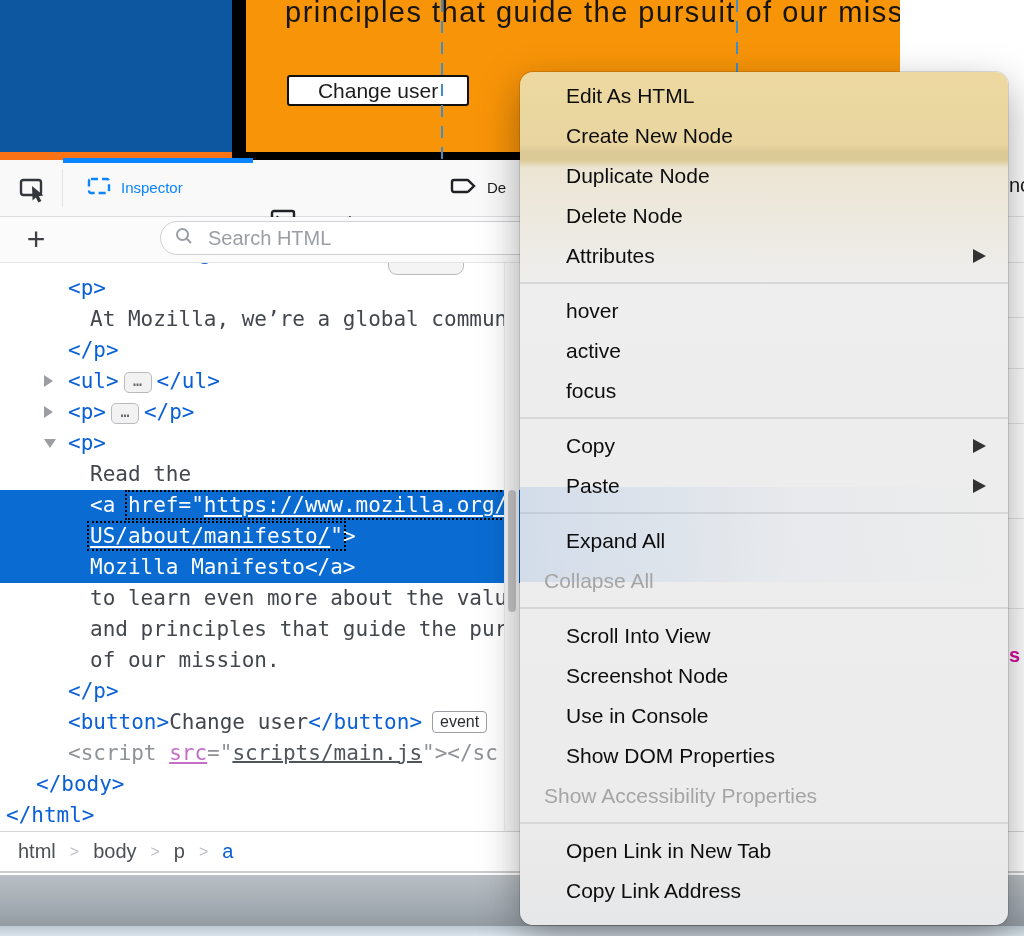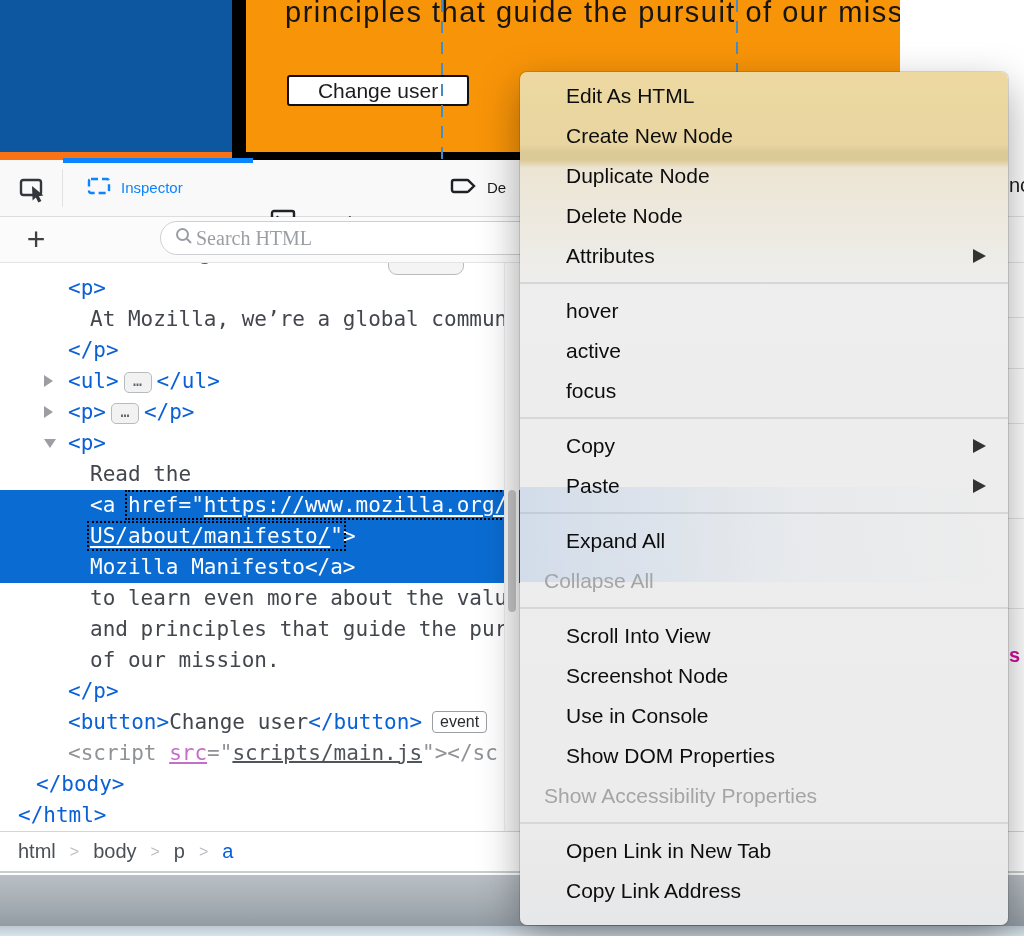--- a/index.html
+++ b/index.html
@@ -35,32 +35,32 @@
   .tab-console{left:270px;margin-top:34px;}
   .tab-debugger{left:450px;}
 
   .searchrow{position:absolute;left:0;top:217px;width:1024px;height:45px;background:#fbfbfc;
      border-bottom:1px solid #e3e4e6;}
   .add-node-btn{position:absolute;left:18px;top:2px;width:36px;height:40px;border:none;background:none;
      font-size:32px;font-weight:300;color:#3e4044;line-height:40px;text-align:center;padding:0;}
   .search-pill{position:absolute;left:160px;top:4px;width:620px;height:34px;border:1px solid #cfd0d3;
      border-radius:18px;background:#fff;display:flex;align-items:center;padding-left:13px;box-sizing:border-box;}
   .search-input{border:none;outline:none;background:transparent;font-size:20px;color:#3a3d41;
-     margin-left:0;width:420px;font-family:Liberation Serif, serif;}
+     margin-left:12px;width:420px;font-family:Liberation Sans, sans-serif;}
   .search-input::placeholder{color:#9b9fa4;}
 
   
   .markup{position:absolute;left:0;top:263px;width:520px;height:568px;background:#fff;overflow:hidden;
      font-family:"DejaVu Sans Mono","Liberation Mono",monospace;font-size:21px;}
   .cut-badge{position:absolute;left:388px;top:-10px;width:74px;height:20px;border:1px solid #b8bbbe;
      border-radius:9px;background:#f4f4f4;}
   .cut-glyph{position:absolute;left:199px;top:-22px;color:#0a60d6;}
   .rows{position:absolute;left:0;top:10px;width:100%;}
   .row{height:31px;line-height:31px;white-space:nowrap;position:relative;}
-  .lvl1{padding-left:18px;} .lvl2{padding-left:36px;} .lvl3{padding-left:68px;} .lvl4{padding-left:90px;}
+  .lvl1{padding-left:0;margin-left:6px;} .lvl2{padding-left:36px;} .lvl3{padding-left:68px;} .lvl4{padding-left:90px;}
   .tag{color:#0a60d6;} .txt{color:#43474d;} .dim{color:#8f9296;} .attr-dim{color:#c46ec6;text-decoration:underline;}
   .val{color:#50555b;text-decoration:underline;text-decoration-thickness:2px;}
   .sel{background:#0a6cd2;color:#fff;}
   .sel .tag,.sel .txt{color:#fff;}
   .hrefbox{outline:2px dotted #000;outline-offset:1px;}
   .url{text-decoration:underline;text-decoration-thickness:2px;text-underline-offset:3px;}
   .expander{position:absolute;left:44px;top:9px;width:0;height:0;}
   .exp-closed{border-top:6px solid transparent;border-bottom:6px solid transparent;border-left:9px solid #9b9ea3;top:9px;}
   .exp-open{border-left:6px solid transparent;border-right:6px solid transparent;border-top:9px solid #9b9ea3;top:11px;}
   .ellipsis-badge{display:inline-block;min-width:26px;height:19px;line-height:16px;text-align:center;
@@ -87,21 +87,21 @@
      background:linear-gradient(#bcc8d2,#d9e3ea);}
 
   
   .sliver{position:absolute;left:1008px;top:160px;width:16px;height:671px;background:#fff;z-index:6;}
   .sliver .hline{position:absolute;left:0;width:16px;height:1px;background:#e2e3e5;}
   .sliver-tabtext{position:absolute;left:1px;top:14px;font-size:20px;color:#1b1c1e;}
   .sliver-ruletext{position:absolute;left:1px;top:484px;font-size:20px;font-weight:bold;color:#d40a9c;}
 
   
   .menu{position:absolute;left:520px;top:72px;width:488px;height:853px;z-index:20;
-     border-radius:7px;box-sizing:border-box;padding:4px 0 14px 0;
+     border-radius:13px;box-sizing:border-box;padding:4px 0 14px 0;
      background:linear-gradient(180deg,#edd9a0 0px,#e8d5a0 72px,#dcca96 80px,#dbc996 88px,
         #ece5d3 96px,#eeeeee 215px,#ededed 420px,#ececec 735px,#e9e9ea 803px,#e6e7e8 853px);
      box-shadow:0 14px 40px rgba(0,0,0,.35),0 0 0 1px rgba(0,0,0,.12);}
   .menu::before{content:"";position:absolute;left:0;top:415px;width:100%;height:95px;
      background:linear-gradient(90deg,rgba(125,168,224,.24),rgba(125,168,224,.05) 55%,transparent);
      pointer-events:none;}
   .mi{position:relative;height:40px;line-height:40px;padding-left:46px;font-size:21px;color:#0d0d0d;
      white-space:nowrap;}
   .mi.disabled{color:#a5a5a5;padding-left:24px;}
   .mi .sub-arrow{position:absolute;right:22px;top:13px;width:0;height:0;

